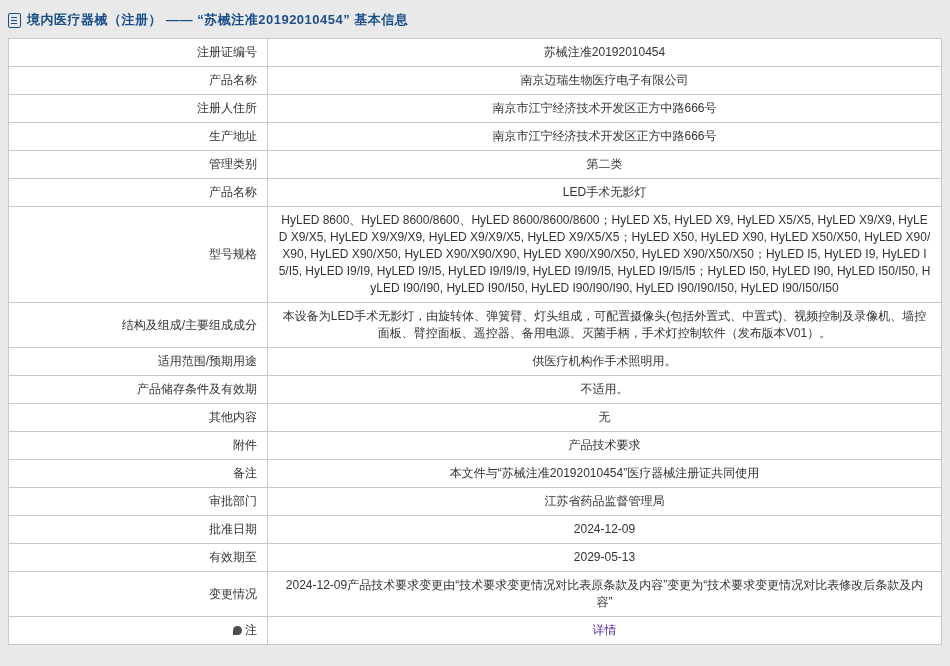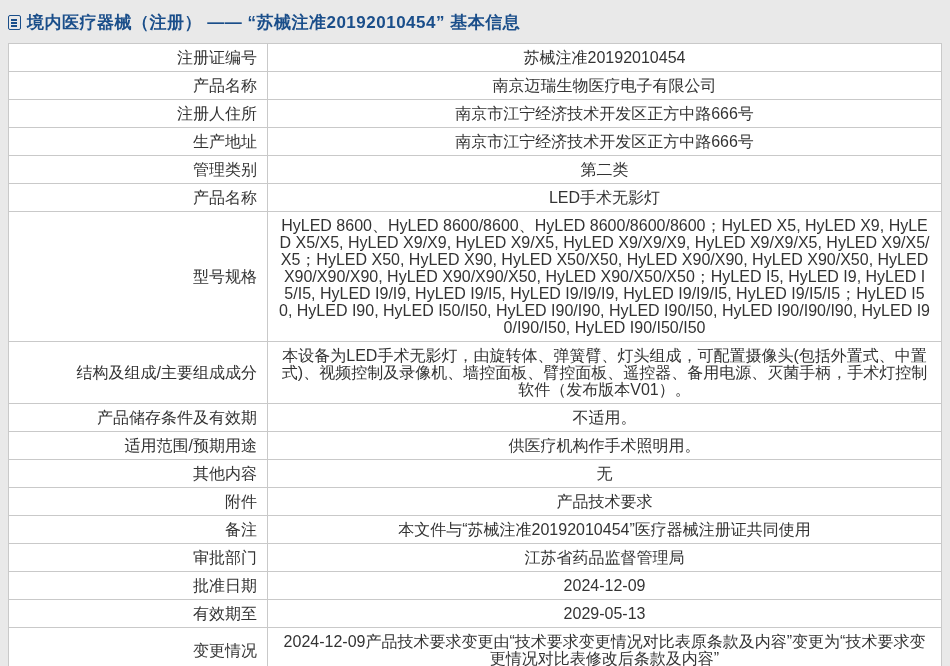--- a/index.html
+++ b/index.html
@@ -23,32 +23,32 @@
     border:1.5px solid #1a4e8a;
     border-radius:2px;
     box-sizing:border-box;
   }
   .doc-icon::before {
     content:""; position:absolute; left:2px; top:3px;
     width:6px; height:1.5px; background:#1a4e8a;
     box-shadow:0 3px 0 #1a4e8a, 0 6px 0 #1a4e8a;
   }
   .page-title {
-    color:#1a4e8a; font-size:17px; font-weight:bold;
+    color:#1a4e8a; font-size:13px; font-weight:bold;
     letter-spacing:0.5px;
   }
   table.info {
     border-collapse:collapse;
     width:934px; margin:0 8px;
     background:#ffffff;
     table-layout:fixed;
   }
   table.info td {
     border:1px solid #c9c9c9;
-    font-size:16px; color:#333333;
+    font-size:12px; color:#333333;
     padding:5px 10px;
     line-height:17px;
     vertical-align:middle;
     word-break:break-all;
   }
   td.label {
     width:238px;
     text-align:right;
     background:#ffffff;
     color:#333333;
@@ -104,26 +104,26 @@
       </tr>
       <tr>
         <td class="label">型号规格</td>
         <td class="value">HyLED 8600、HyLED 8600/8600、HyLED 8600/8600/8600；HyLED X5, HyLED X9, HyLED X5/X5, HyLED X9/X9, HyLED X9/X5, HyLED X9/X9/X9, HyLED X9/X9/X5, HyLED X9/X5/X5；HyLED X50, HyLED X90, HyLED X50/X50, HyLED X90/X90, HyLED X90/X50, HyLED X90/X90/X90, HyLED X90/X90/X50, HyLED X90/X50/X50；HyLED I5, HyLED I9, HyLED I5/I5, HyLED I9/I9, HyLED I9/I5, HyLED I9/I9/I9, HyLED I9/I9/I5, HyLED I9/I5/I5；HyLED I50, HyLED I90, HyLED I50/I50, HyLED I90/I90, HyLED I90/I50, HyLED I90/I90/I90, HyLED I90/I90/I50, HyLED I90/I50/I50</td>
       </tr>
       <tr>
         <td class="label">结构及组成/主要组成成分</td>
         <td class="value">本设备为LED手术无影灯，由旋转体、弹簧臂、灯头组成，可配置摄像头(包括外置式、中置式)、视频控制及录像机、墙控面板、臂控面板、遥控器、备用电源、灭菌手柄，手术灯控制软件（发布版本V01）。</td>
       </tr>
       <tr>
+        <td class="label">适用范围/预期用途</td>
+        <td class="value">供医疗机构作手术照明用。</td>
+      </tr>
+      <tr>
         <td class="label">产品储存条件及有效期</td>
         <td class="value">不适用。</td>
-      </tr>
-      <tr>
-        <td class="label">适用范围/预期用途</td>
-        <td class="value">供医疗机构作手术照明用。</td>
       </tr>
       <tr>
         <td class="label">其他内容</td>
         <td class="value">无</td>
       </tr>
       <tr>
         <td class="label">附件</td>
         <td class="value">产品技术要求</td>
       </tr>
       <tr>

